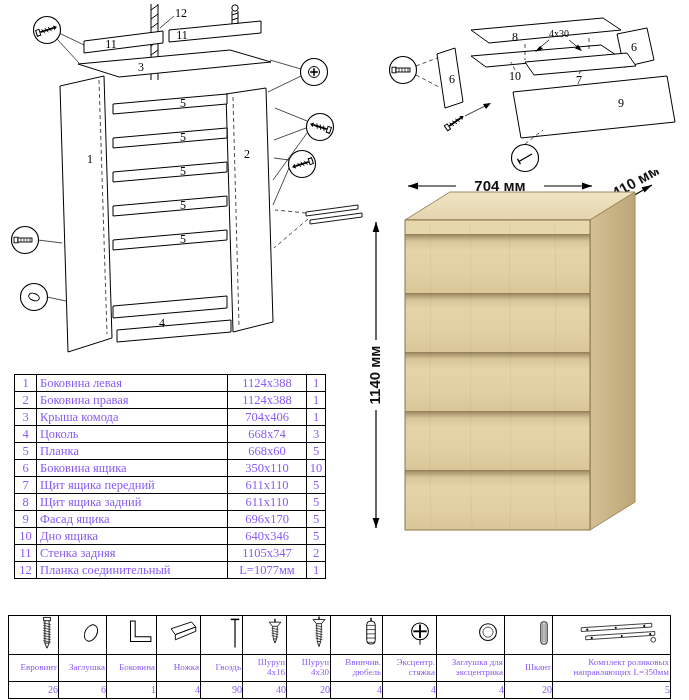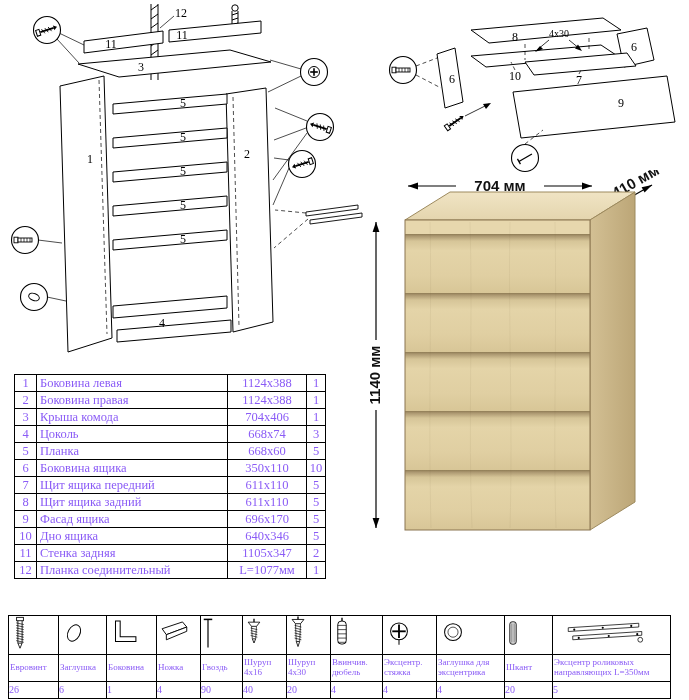--- a/index.html
+++ b/index.html
@@ -13,21 +13,21 @@
   .parts-table{position:absolute;left:14px;top:374px;border-collapse:collapse;font-size:12.5px;}
   .parts-table td{border:1px solid #000;height:16px;line-height:15px;padding:0 3px;white-space:nowrap;}
   .parts-table td.c-num{width:17px;text-align:center;padding:0 2px;}
   .parts-table td.c-name{width:184px;}
   .parts-table td.c-size{width:72px;text-align:center;}
   .parts-table td.c-qty{width:14px;text-align:center;padding:0 2px;}
 
   .main-title{position:absolute;left:0;top:591px;width:689px;text-align:center;font-size:17px;}
 
   .hw-table{position:absolute;left:8px;top:615px;border-collapse:collapse;table-layout:fixed;}
-  .hw-table td{border:1px solid #000;text-align:left;vertical-align:middle;padding:0;overflow:hidden;}
+  .hw-table td{border:1px solid #000;text-align:right;vertical-align:middle;padding:0;overflow:hidden;}
   .hw-icons td{height:38px;}
   .hw-names td{font-size:9px;line-height:1.08;height:24px;padding:1px;}
   .hw-qtys td{font-size:10px;height:16px;line-height:16px;}
 </style>
 </head>
 <body>
 
 <div class="page">
 
   <svg class="diagram" style="left:0;top:0" width="375" height="375" viewBox="0 0 375 375">
@@ -477,21 +477,21 @@
       <td>Заглушка</td>
       <td>Боковина</td>
       <td>Ножка</td>
       <td>Гвоздь</td>
       <td>Шуруп 4х16</td>
       <td>Шуруп 4х30</td>
       <td>Ввинчив. дюбель</td>
       <td>Эксцентр. стяжка</td>
       <td>Заглушка для эксцентрика</td>
       <td>Шкант</td>
-      <td>Эксцентр роликовых направляющих L=350мм</td>
+      <td>Комплект роликовых направляющих L=350мм</td>
     </tr>
     <tr class="hw-qtys">
       <td>26</td>
       <td>6</td>
       <td>1</td>
       <td>4</td>
       <td>90</td>
       <td>40</td>
       <td>20</td>
       <td>4</td>

